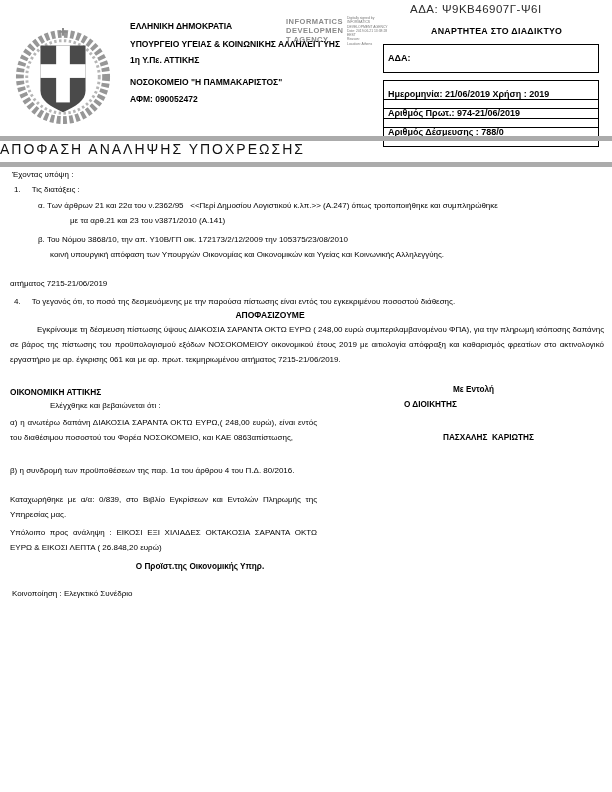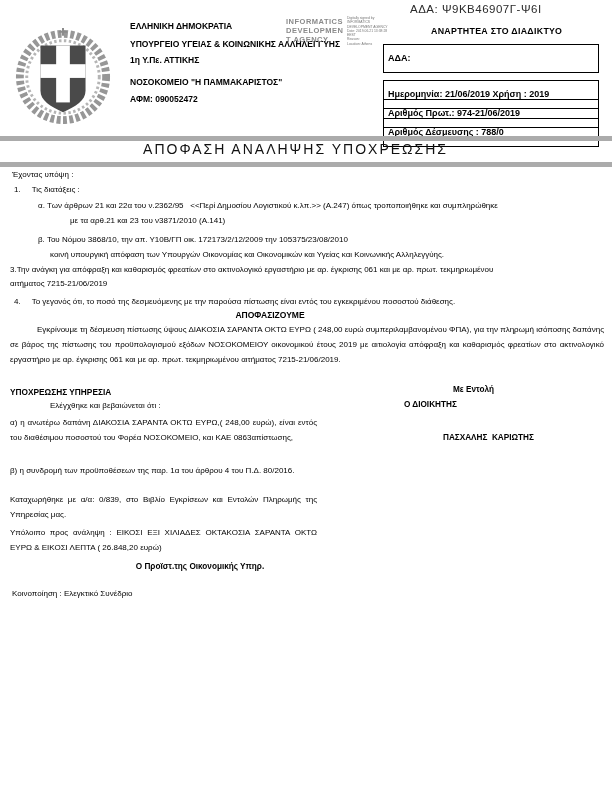--- a/index.html
+++ b/index.html
@@ -7,21 +7,21 @@
     position:relative;width:612px;height:792px;background:#ffffff;
     font-family:"Liberation Sans", sans-serif;color:#000;overflow:hidden;
     margin:0 auto;
   }
   .abs{position:absolute;}
   .b{font-weight:bold;}
   .line{white-space:pre;font-size:8px;line-height:10px;}
   .hline{white-space:pre;font-size:8.5px;line-height:10px;font-weight:bold;}
   .para{font-size:8px;line-height:15.2px;text-align:justify;}
   .bar{position:absolute;left:0;width:612px;height:5px;background:#ababab;}
-  .titlebox{position:absolute;left:0;width:591px;text-align:center;
+  .titlebox{position:absolute;left:0;width:591px;text-align:left;
     font-size:14px;letter-spacing:2px;color:#111;}
   .fbox{position:absolute;left:383px;width:206px;border:1px solid #000;
     font-weight:bold;font-size:9px;line-height:11px;padding:8px 4px;white-space:pre;}
   .stamp-agency{color:#8a8a8a;font-size:7.5px;line-height:9px;font-weight:bold;
     white-space:pre-line;letter-spacing:0.5px;}
   .stamp-sig{color:#777;font-size:3.4px;line-height:4.3px;white-space:pre-line;}
   .ada-top{font-size:11.5px;color:#2b2b2b;letter-spacing:0.5px;white-space:pre;}
   .posted{font-size:8.8px;font-weight:bold;letter-spacing:0.3px;white-space:pre;}
   .sig{white-space:pre;font-size:8.2px;line-height:10px;font-weight:bold;}
   .centerblock{position:absolute;text-align:center;font-weight:bold;font-size:8.2px;line-height:10px;}
@@ -70,28 +70,27 @@
   <div class="bar" style="top:136px;"></div>
   <div class="titlebox" style="top:141px;">ΑΠΟΦΑΣΗ ΑΝΑΛΗΨΗΣ ΥΠΟΧΡΕΩΣΗΣ</div>
   <div class="bar" style="top:162px;"></div>
 
   <div class="abs line" style="left:12px;top:170px;">Έχοντας υπόψη :</div>
   <div class="abs line" style="left:14px;top:185px;">1.     Τις διατάξεις :</div>
   <div class="abs line" style="left:38px;top:201px;">α. Των άρθρων 21 και 22α του ν.2362/95   &lt;&lt;Περί Δημοσίου Λογιστικού κ.λπ.&gt;&gt; (Α.247) όπως τροποποιήθηκε και συμπληρώθηκε</div>
   <div class="abs line" style="left:50px;top:216px;margin-left:20px;">με τα αρθ.21 και 23 του ν3871/2010 (Α.141)</div>
   <div class="abs line" style="left:38px;top:235px;">β. Του Νόμου 3868/10, την απ. Υ10Β/ΓΠ οικ. 172173/2/12/2009 την 105375/23/08/2010</div>
   <div class="abs line" style="left:50px;top:250px;">κοινή υπουργική απόφαση των Υπουργών Οικονομίας και Οικονομικών και Υγείας και Κοινωνικής Αλληλεγγύης.</div>
-  <div class="abs line" style="left:10px;top:265px;">3.Την ανάγκη για απόφραξη και καθαρισμός φρεατίων στο ακτινολογικό εργαστήριο με αρ. έγκρισης 061 και με αρ. πρωτ. τεκμηριωμένου</div>
   <div class="abs line" style="left:10px;top:279px;">αιτήματος 7215-21/06/2019</div>
   <div class="abs line" style="left:14px;top:297px;">4.     Το γεγονός ότι, το ποσό της δεσμευόμενης με την παρούσα πίστωσης είναι εντός του εγκεκριμένου ποσοστού διάθεσης.</div>
 
   <div class="abs b" style="left:0;top:310px;width:540px;text-align:center;font-size:8.5px;">ΑΠΟΦΑΣΙΖΟΥΜΕ</div>
   <div class="abs para" style="left:10px;top:322px;width:594px;text-indent:27px;">Εγκρίνουμε τη δέσμευση πίστωσης ύψους ΔΙΑΚΟΣΙΑ ΣΑΡΑΝΤΑ ΟΚΤΩ ΕΥΡΩ ( 248,00 ευρώ συμπεριλαμβανομένου ΦΠΑ), για την πληρωμή ισόποσης δαπάνης σε βάρος της πίστωσης του προϋπολογισμού εξόδων ΝΟΣΟΚΟΜΕΙΟΥ οικονομικού έτους 2019 με αιτιολογία απόφραξη και καθαρισμός φρεατίων στο ακτινολογικό εργαστήριο με αρ. έγκρισης 061 και με αρ. πρωτ. τεκμηριωμένου αιτήματος 7215-21/06/2019.</div>
 
-  <div class="abs b" style="left:10px;top:387px;font-size:8.3px;">ΥΠΟΧΡΕΩΣΗΣ ΥΠΗΡΕΣΙΑ</div>
+  <div class="abs b" style="left:10px;top:387px;font-size:8.3px;">ΟΙΚΟΝΟΜΙΚΗ ΑΤΤΙΚΗΣ</div>
   <div class="abs line" style="left:10px;top:401px;margin-left:40px;">Ελέγχθηκε και βεβαιώνεται ότι :</div>
   <div class="abs para" style="left:10px;top:415px;width:307px;">α) η ανωτέρω δαπάνη ΔΙΑΚΟΣΙΑ ΣΑΡΑΝΤΑ ΟΚΤΩ ΕΥΡΩ,( 248,00 ευρώ), είναι εντός του διαθέσιμου ποσοστού  του Φορέα ΝΟΣΟΚΟΜΕΙΟ, και ΚΑΕ 0863απίστωσης,</div>
   <div class="abs para" style="left:10px;top:463px;width:307px;">β) η συνδρομή των προϋποθέσεων της παρ. 1α του άρθρου 4 του Π.Δ. 80/2016.</div>
   <div class="abs para" style="left:10px;top:492px;width:307px;">Καταχωρήθηκε με α/α: 0/839, στο Βιβλίο Εγκρίσεων και Εντολών Πληρωμής της Υπηρεσίας μας.</div>
   <div class="abs para" style="left:10px;top:525px;width:307px;">Υπόλοιπο προς ανάληψη : ΕΙΚΟΣΙ ΕΞΙ ΧΙΛΙΑΔΕΣ ΟΚΤΑΚΟΣΙΑ ΣΑΡΑΝΤΑ ΟΚΤΩ ΕΥΡΩ &amp; ΕΙΚΟΣΙ ΛΕΠΤΑ ( 26.848,20 ευρώ)</div>
 
   <div class="abs sig" style="left:453px;top:385px;">Με Εντολή</div>
   <div class="abs sig" style="left:404px;top:400px;">Ο ΔΙΟΙΚΗΤΗΣ</div>
   <div class="abs sig" style="left:443px;top:433px;">ΠΑΣΧΑΛΗΣ  ΚΑΡΙΩΤΗΣ</div>
 

